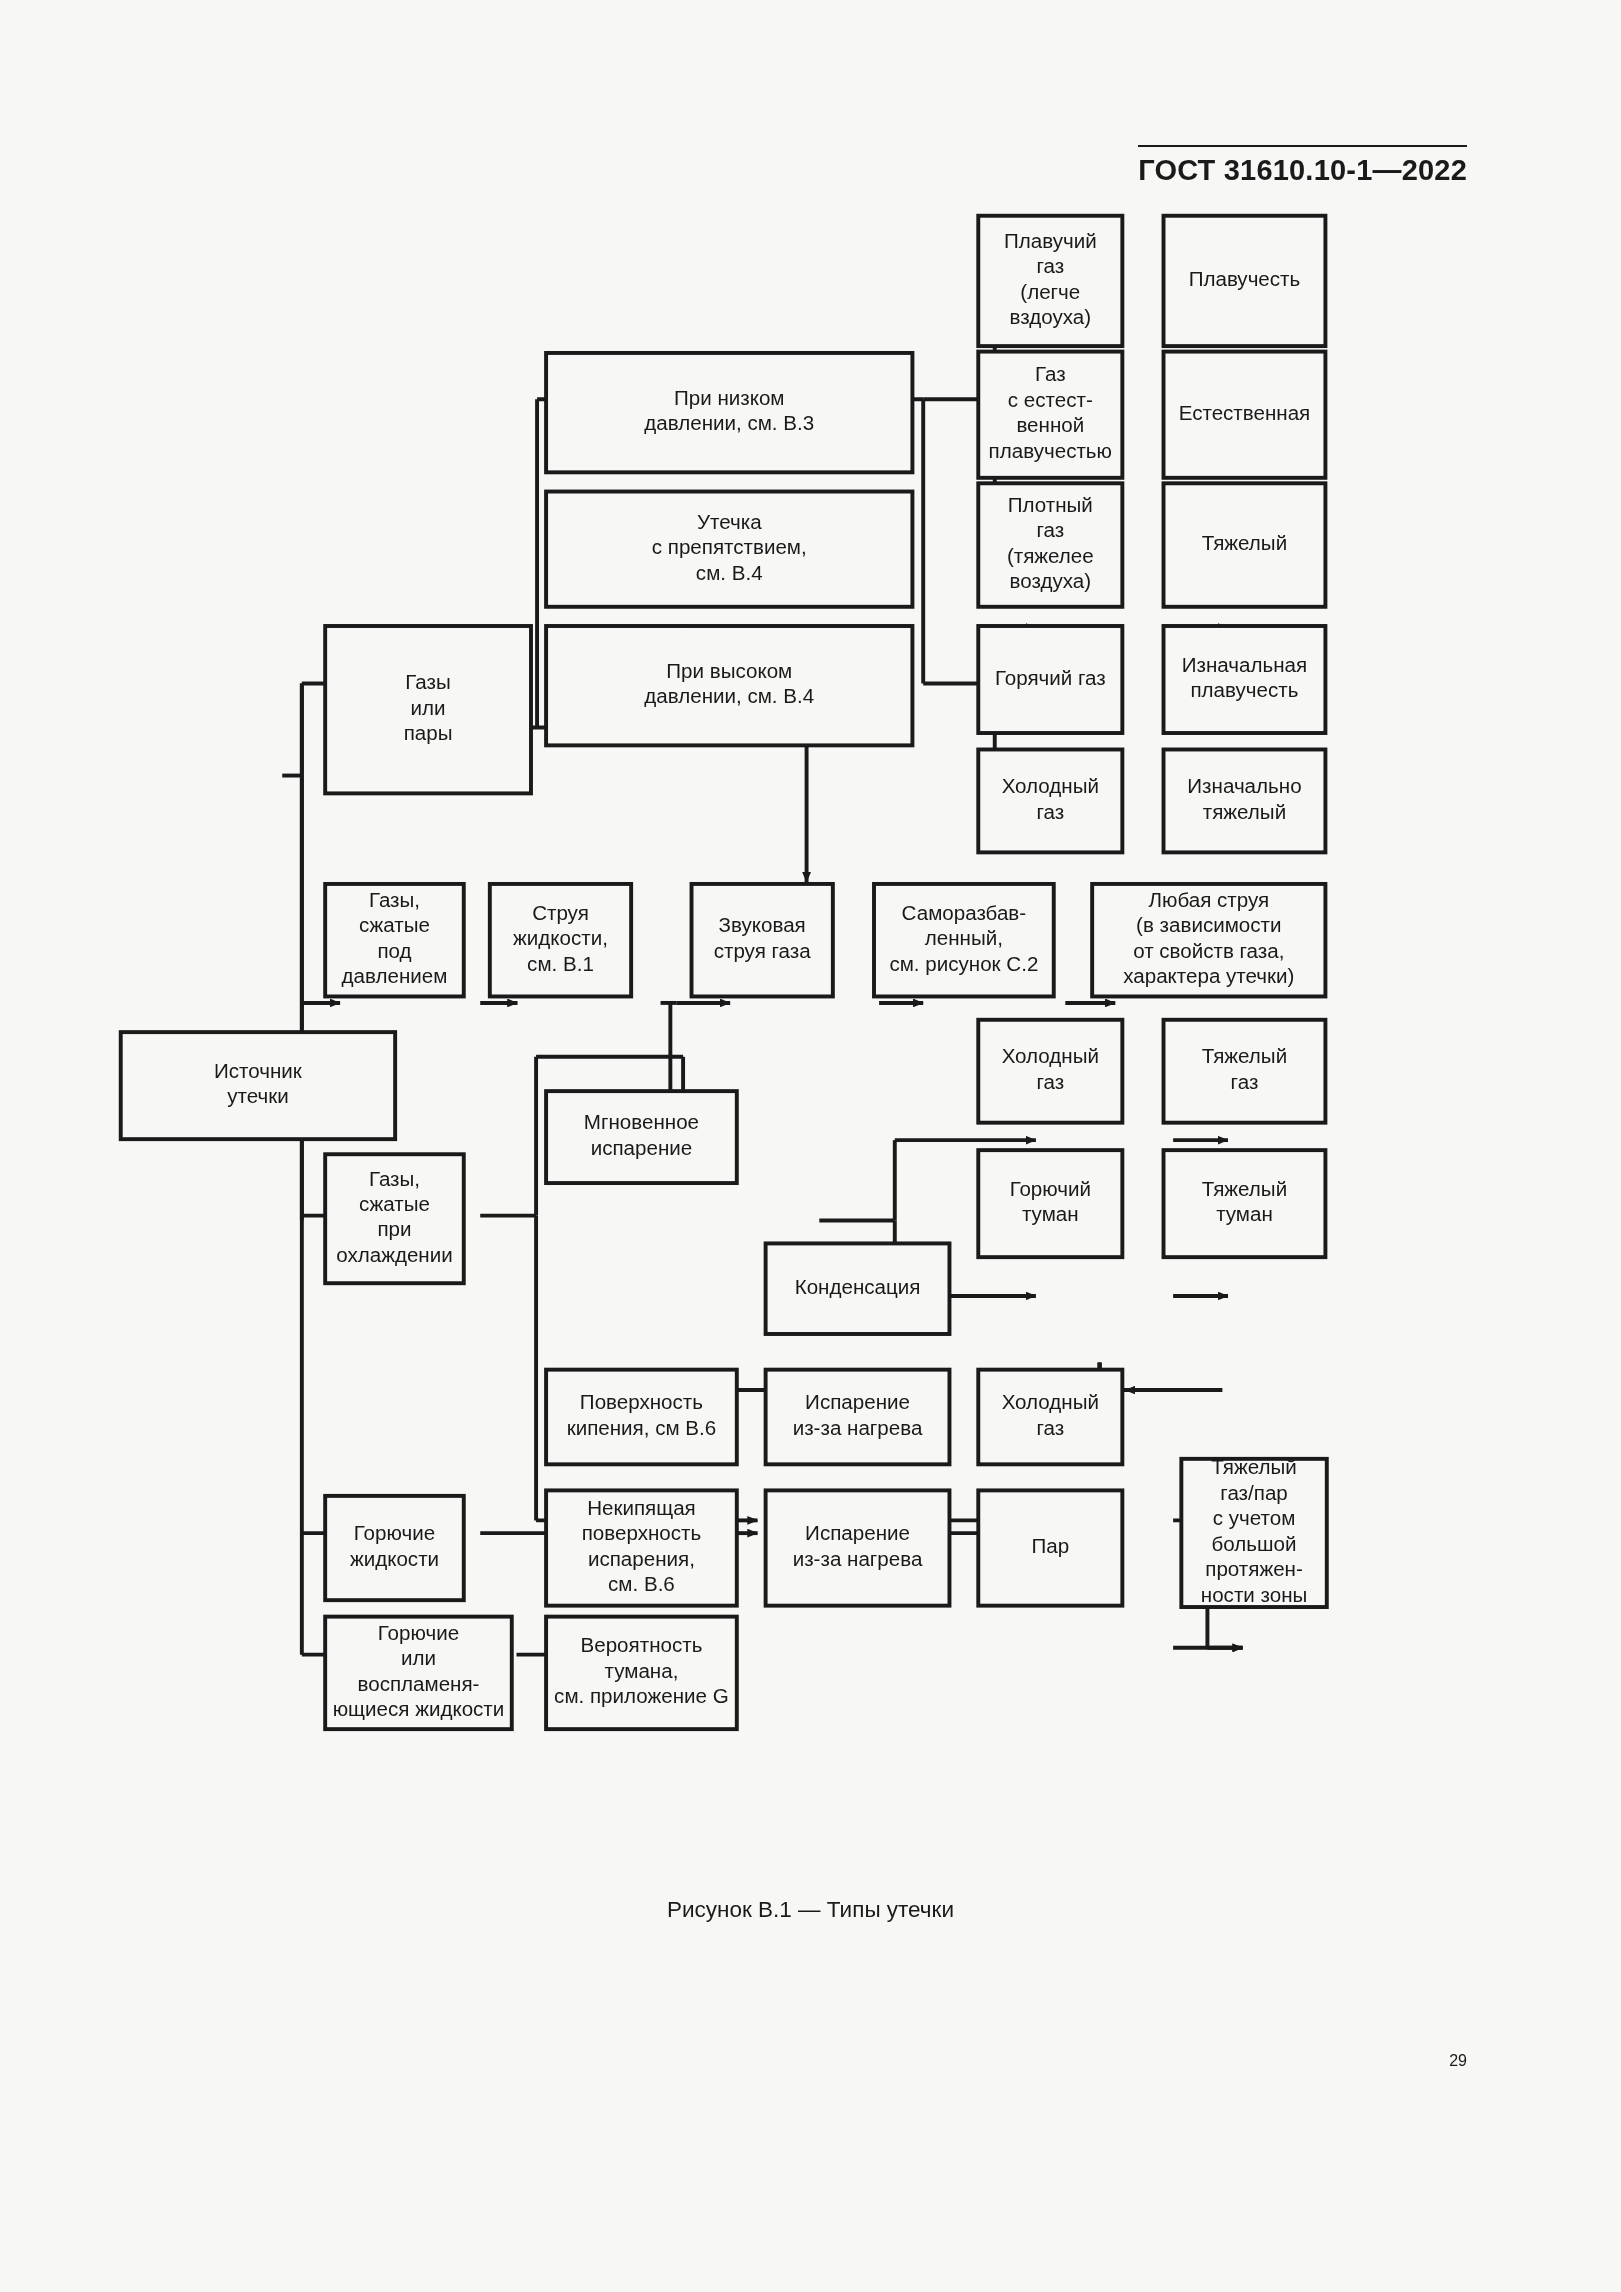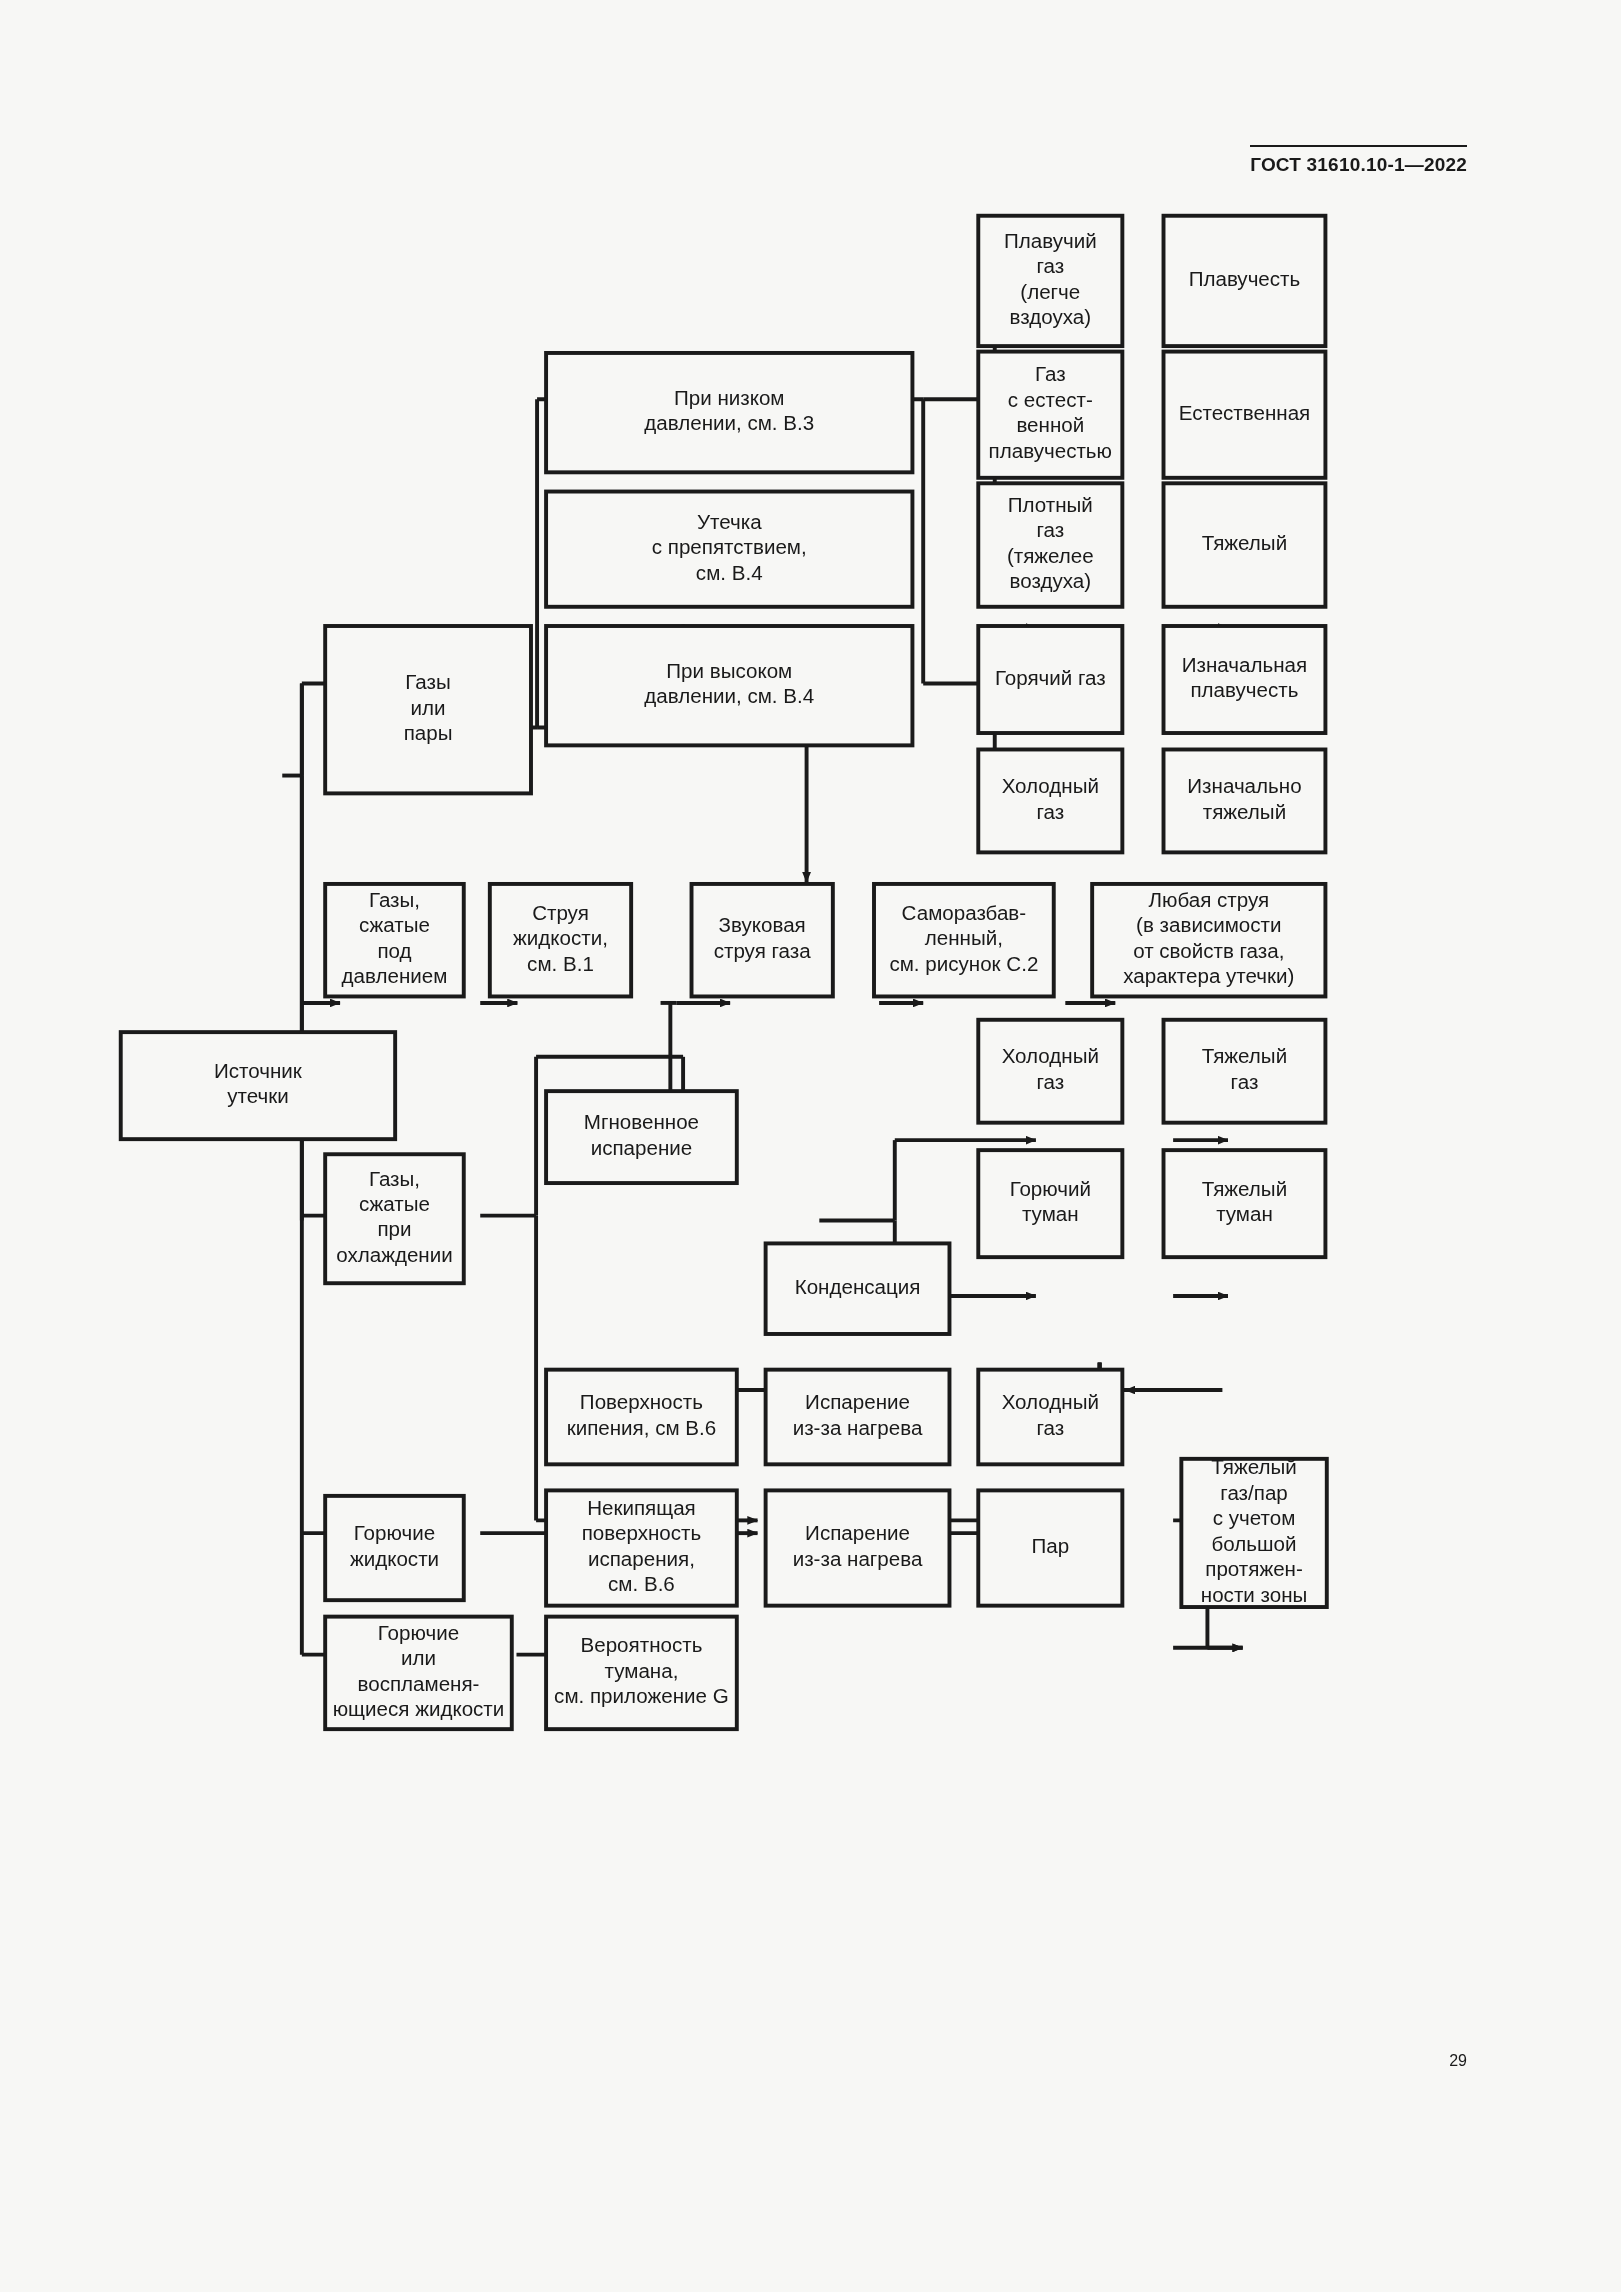--- a/index.html
+++ b/index.html
@@ -17,21 +17,21 @@
   }
   .page {
     position: absolute;
     inset: 0;
     background: #f7f7f5;
   }
   .doc-header {
     position: absolute;
     top: 145px;
     right: 154px;
-    font-size: 19px;
+    font-size: 29px;
     font-weight: bold;
     letter-spacing: 0.2px;
     white-space: nowrap;
   }
   .doc-header .rule {
     display: block;
     border-top: 2.5px solid #1a1a1a;
     margin-bottom: 6.9px;
     width: 100%;
   }
@@ -365,16 +365,17 @@
           <rect class="node" x="331.79999999999995" y="1649.1999999999998" width="190.39999999999998" height="114.8"></rect>
           <text x="426.99999999999994" y="1667.6"><tspan x="426.99999999999994" dy="0">Горючие</tspan><tspan x="426.99999999999994" dy="26">или</tspan><tspan x="426.99999999999994" dy="26">воспламеня-</tspan><tspan x="426.99999999999994" dy="26">ющиеся жидкости</tspan></text>
         </g>
         <g>
           <rect class="node" x="557.1999999999999" y="1649.1999999999998" width="194.6" height="114.8"></rect>
           <text x="654.4999999999999" y="1680.6"><tspan x="654.4999999999999" dy="0">Вероятность</tspan><tspan x="654.4999999999999" dy="26">тумана,</tspan><tspan x="654.4999999999999" dy="26">см. приложение G</tspan></text>
         </g>
       </g>
   </svg>
 
+  <div class="figure-caption">Рисунок В.1 — Типы утечки</div>
   <div class="page-number">29</div>
 
 </div>
 
 
 </body></html>

